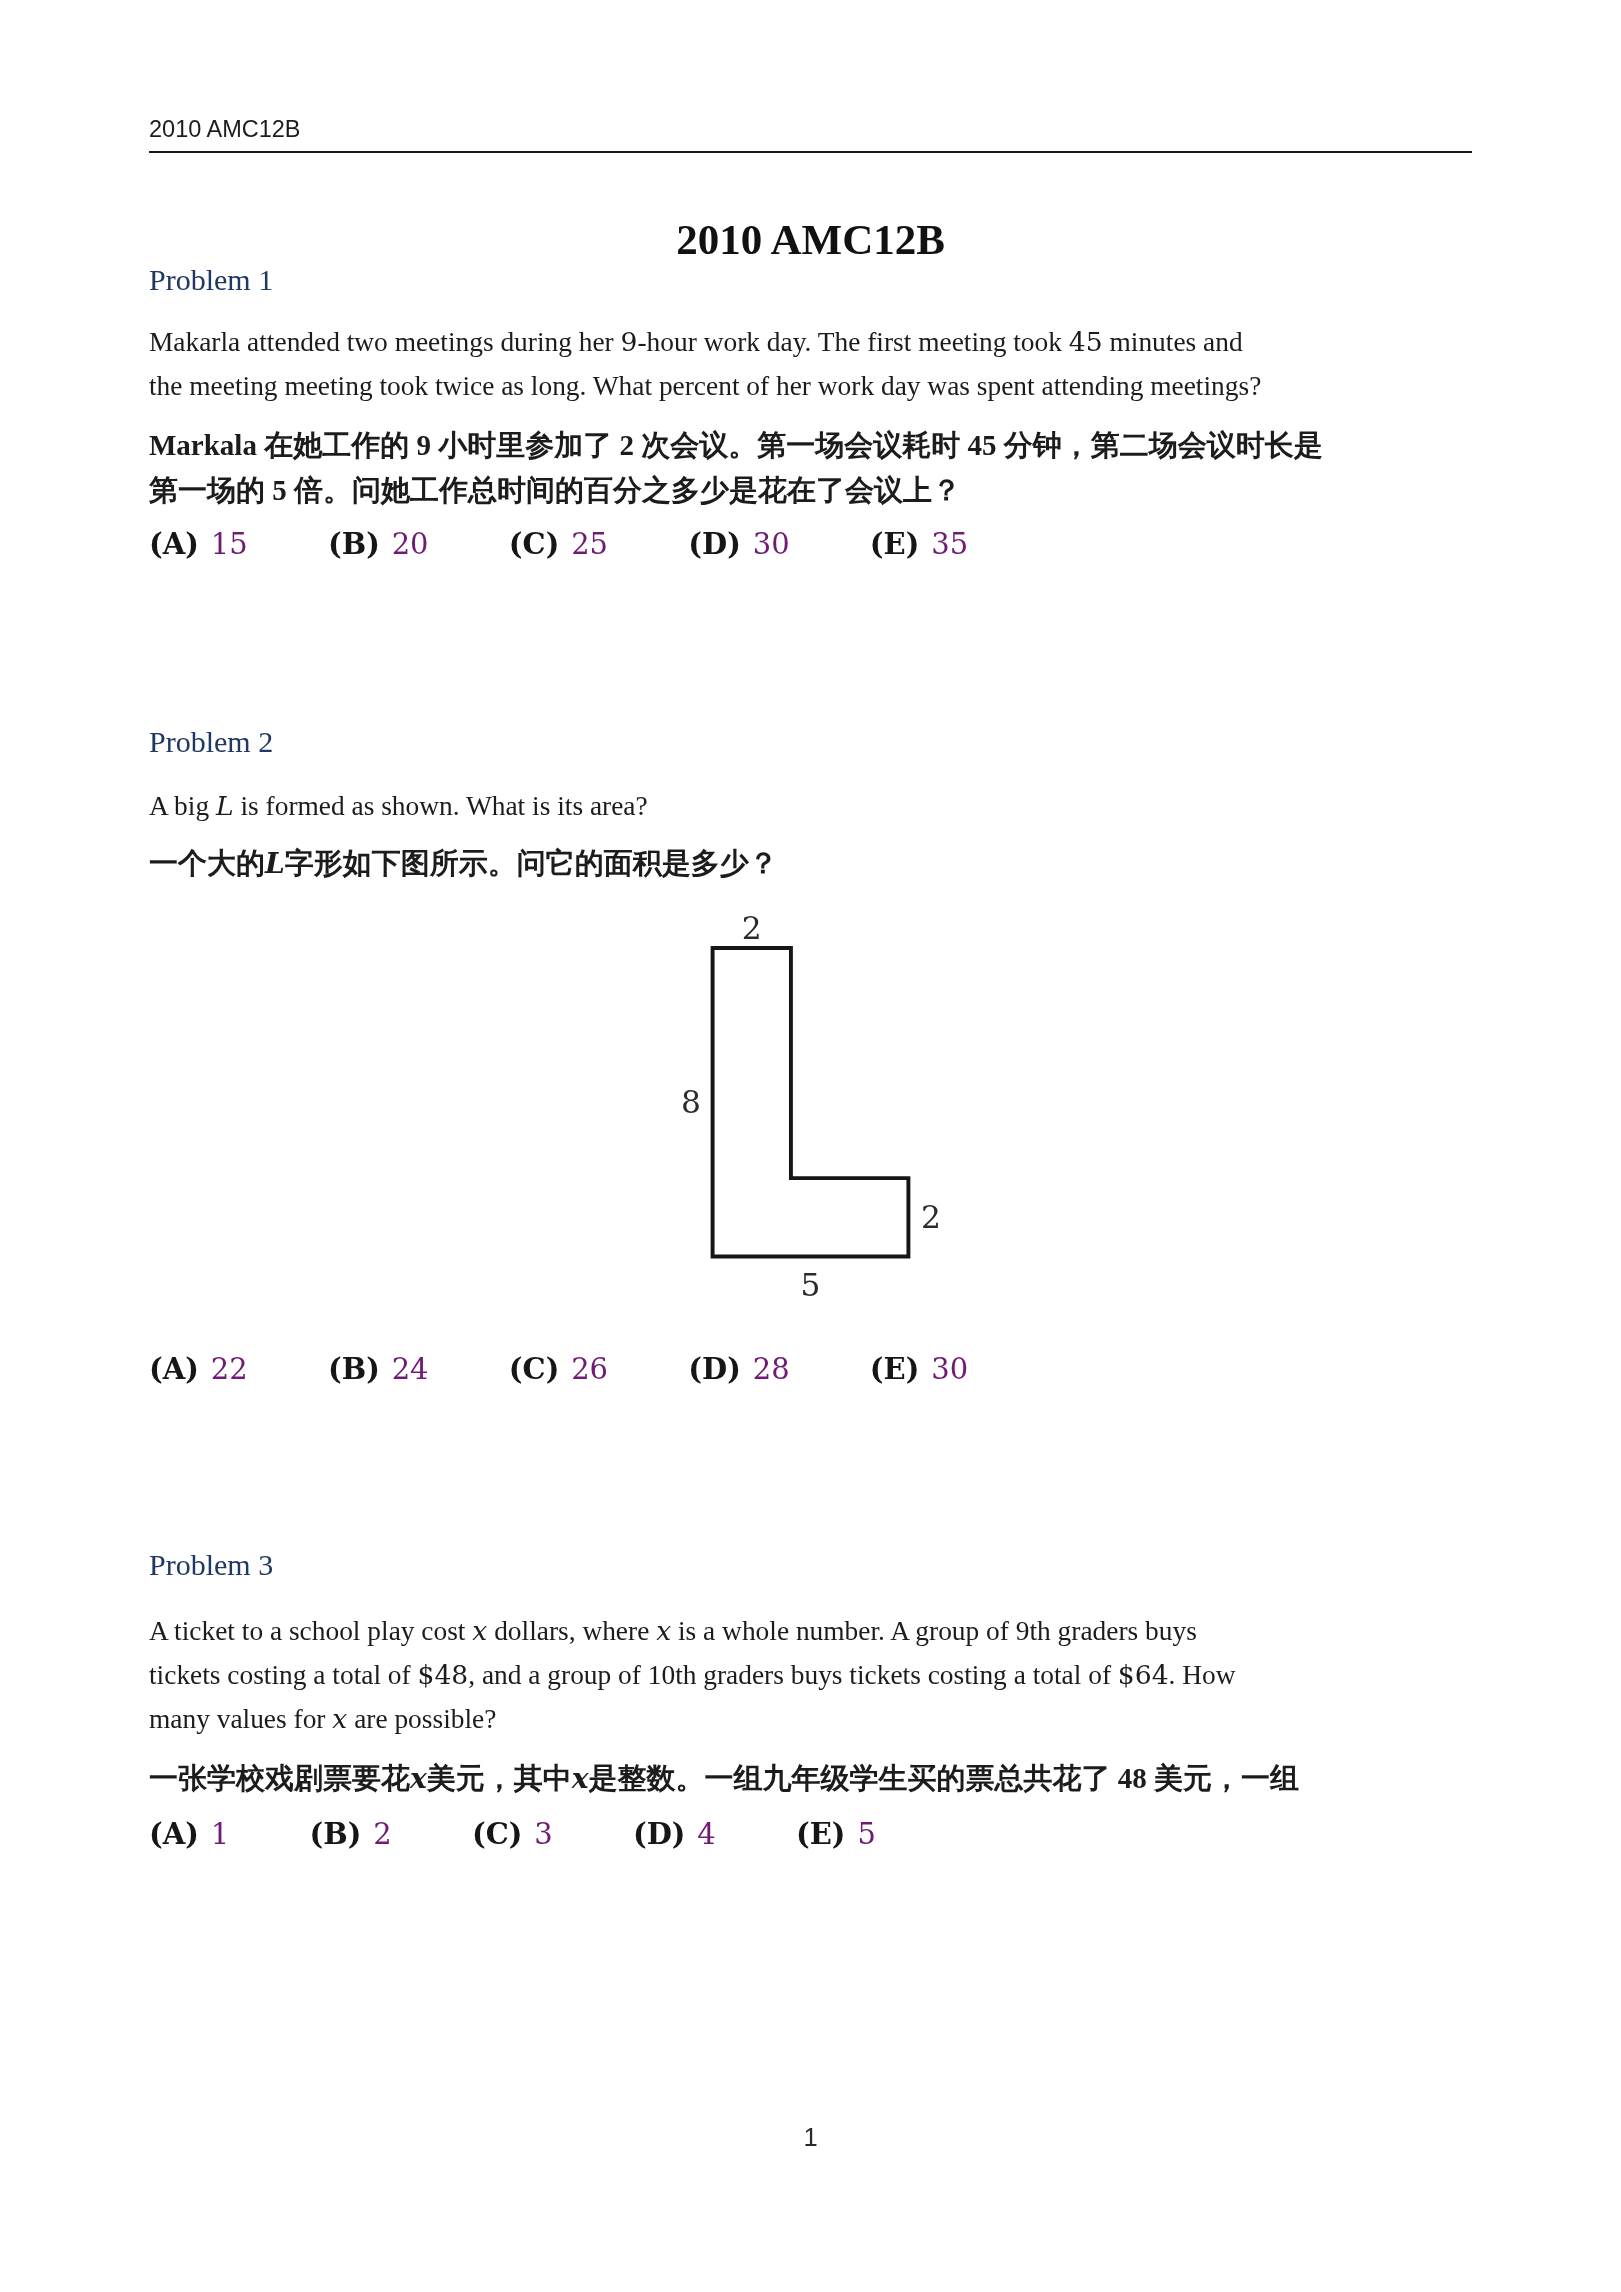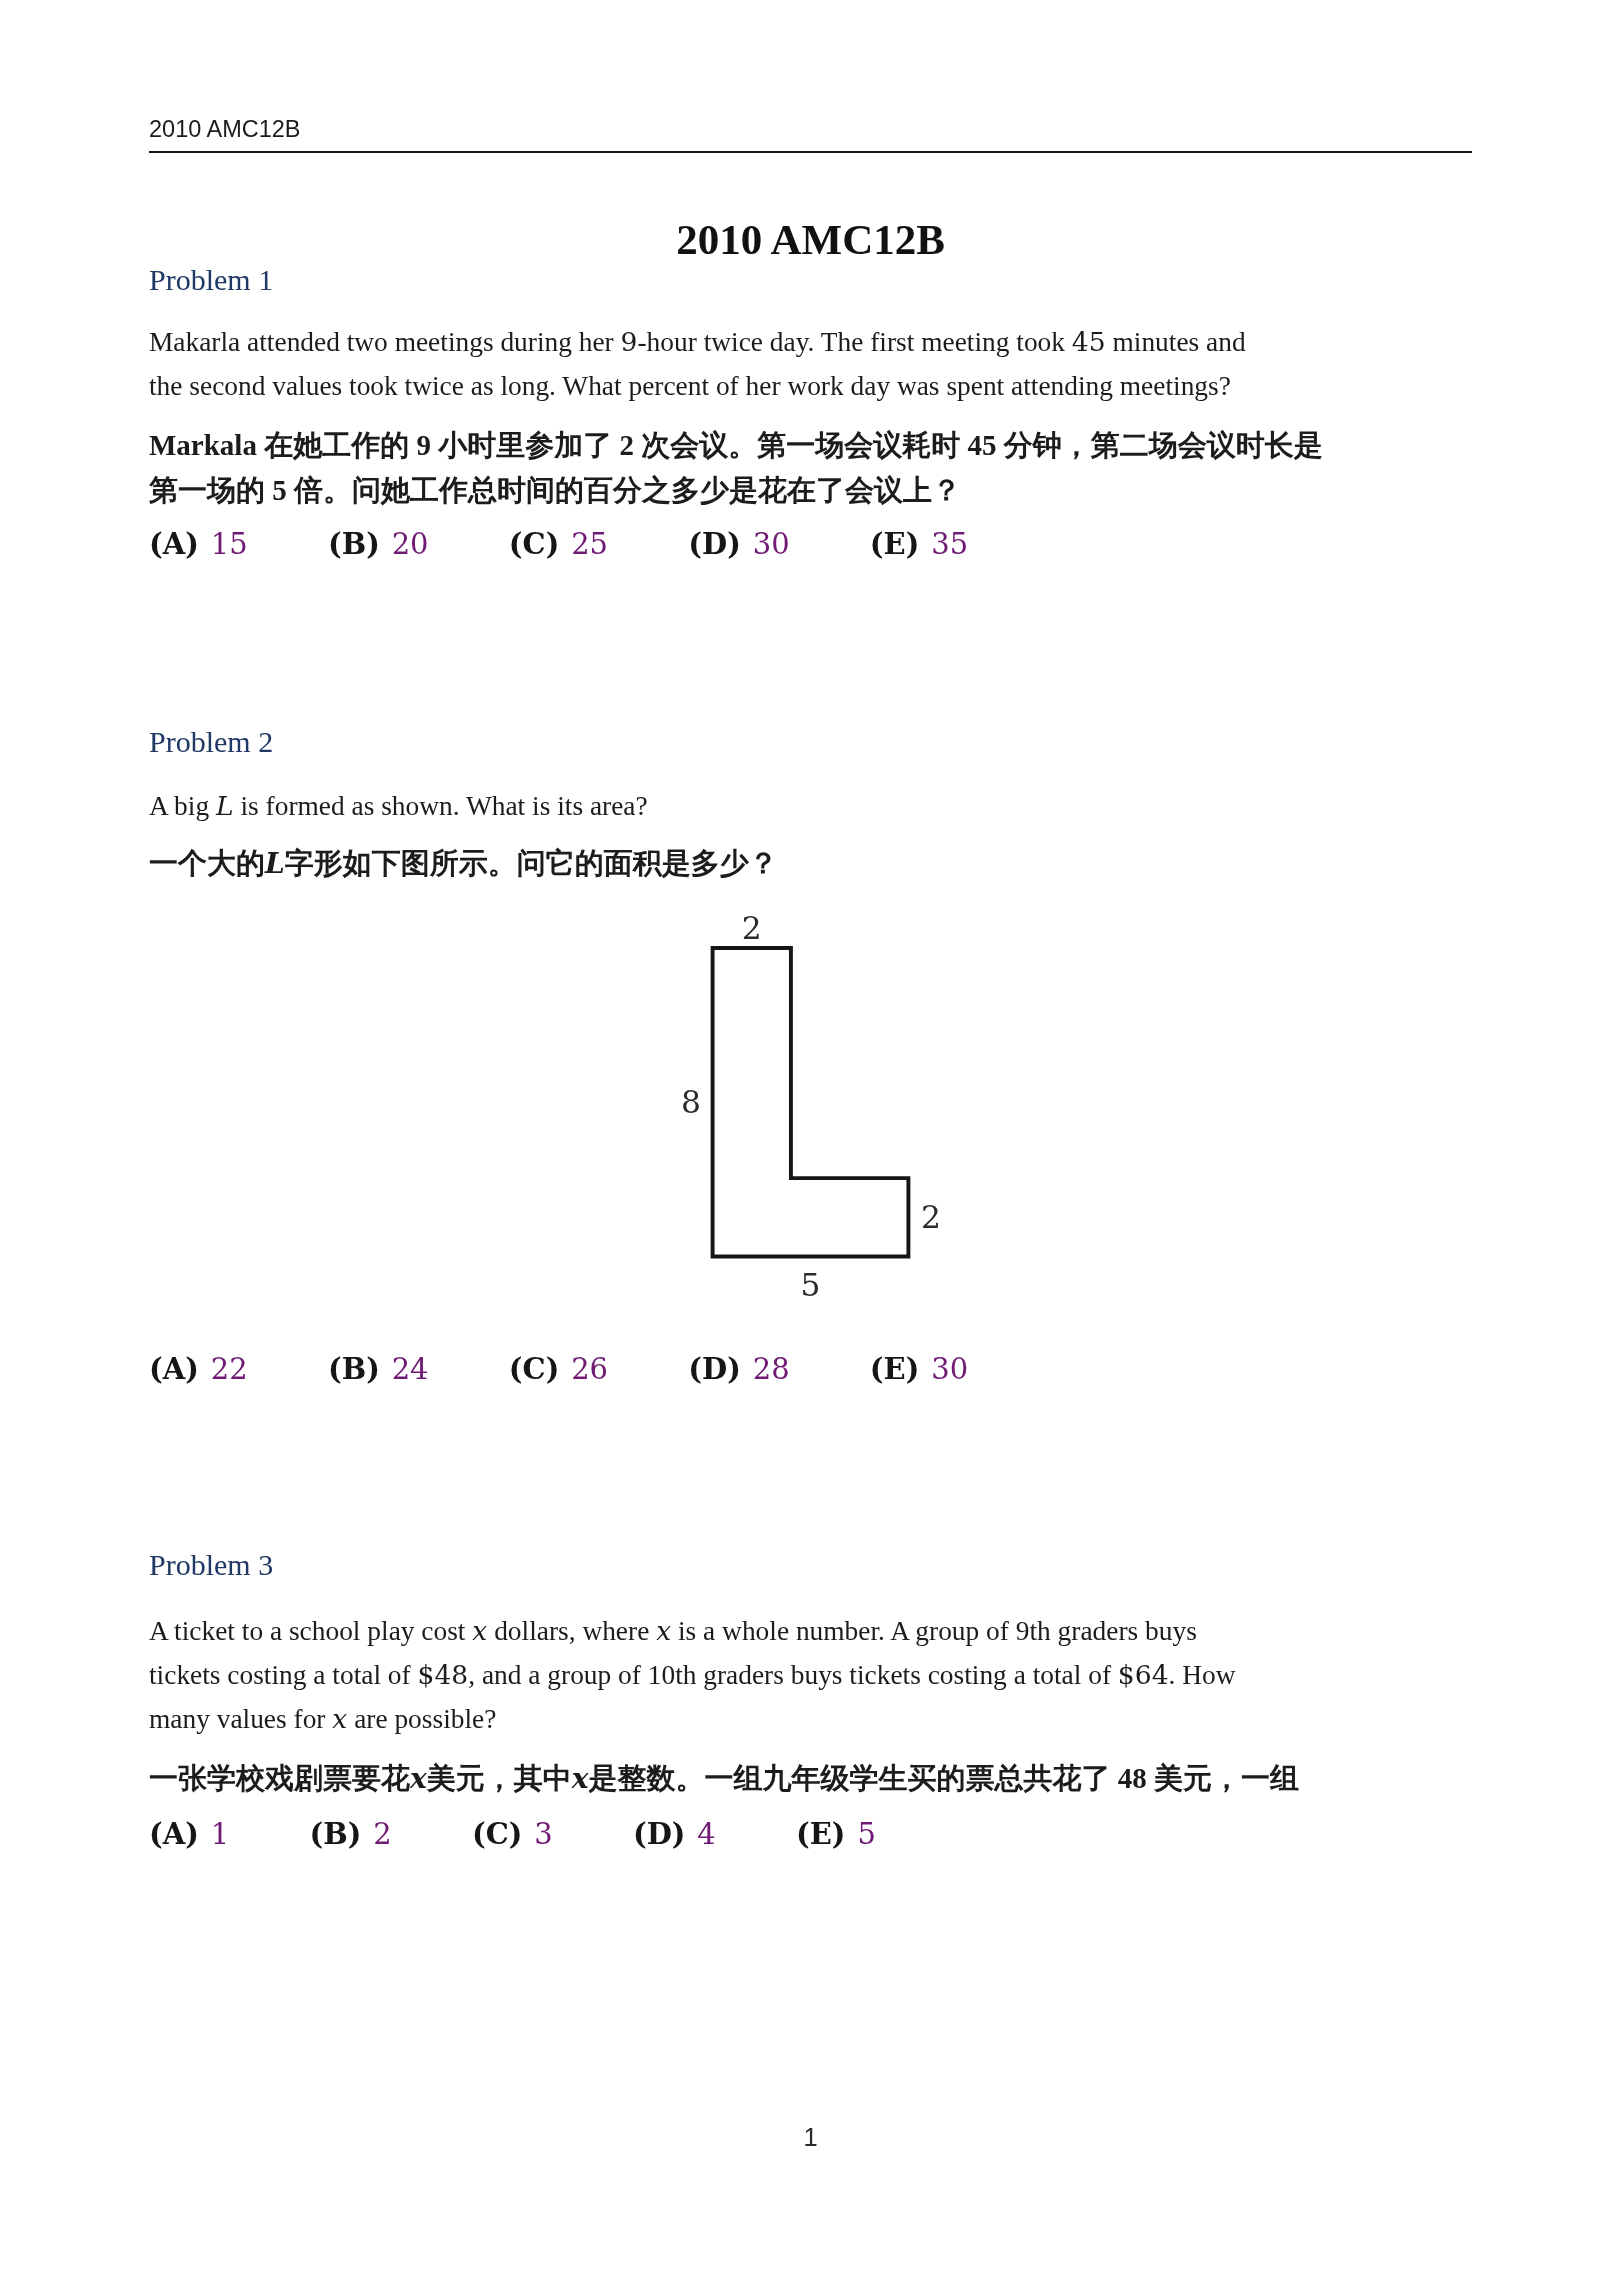--- a/index.html
+++ b/index.html
@@ -115,22 +115,22 @@
   <div class="content">
 
     <div class="page-header">2010 AMC12B</div>
     <hr class="header-rule">
 
     <div class="doc-title">2010 AMC12B</div>
 
     <section>
       <div class="problem-heading mt-p1h">Problem 1</div>
       <div class="mt-p1en">
-        <div class="en-line"><span class="seg-n">Makarla attended two meetings during her </span><span class="seg-m">9</span><span class="seg-n">-hour twice day. The first meeting took </span><span class="seg-m">45</span><span class="seg-n"> minutes and</span></div>
-        <div class="en-line"><span class="seg-n">the second values took twice as long. What percent of her work day was spent attending meetings?</span></div>
+        <div class="en-line"><span class="seg-n">Makarla attended two meetings during her </span><span class="seg-m">9</span><span class="seg-n">-hour work day. The first meeting took </span><span class="seg-m">45</span><span class="seg-n"> minutes and</span></div>
+        <div class="en-line"><span class="seg-n">the meeting meeting took twice as long. What percent of her work day was spent attending meetings?</span></div>
       </div>
       <div class="mt-p1zh">
         <div class="zh-line"><span class="seg-n">Markala 在她工作的 9 小时里参加了 2 次会议。第一场会议耗时 45 分钟，第二场会议时长是</span></div>
         <div class="zh-line"><span class="seg-n">第一场的 5 倍。问她工作总时间的百分之多少是花在了会议上？</span></div>
       </div>
       <div class="choices mt-p1ch">
         <span class="choice"><span class="choice-label">(A)</span><span class="choice-value">15</span></span>
         <span class="choice"><span class="choice-label">(B)</span><span class="choice-value">20</span></span>
         <span class="choice"><span class="choice-label">(C)</span><span class="choice-value">25</span></span>
         <span class="choice"><span class="choice-label">(D)</span><span class="choice-value">30</span></span>

